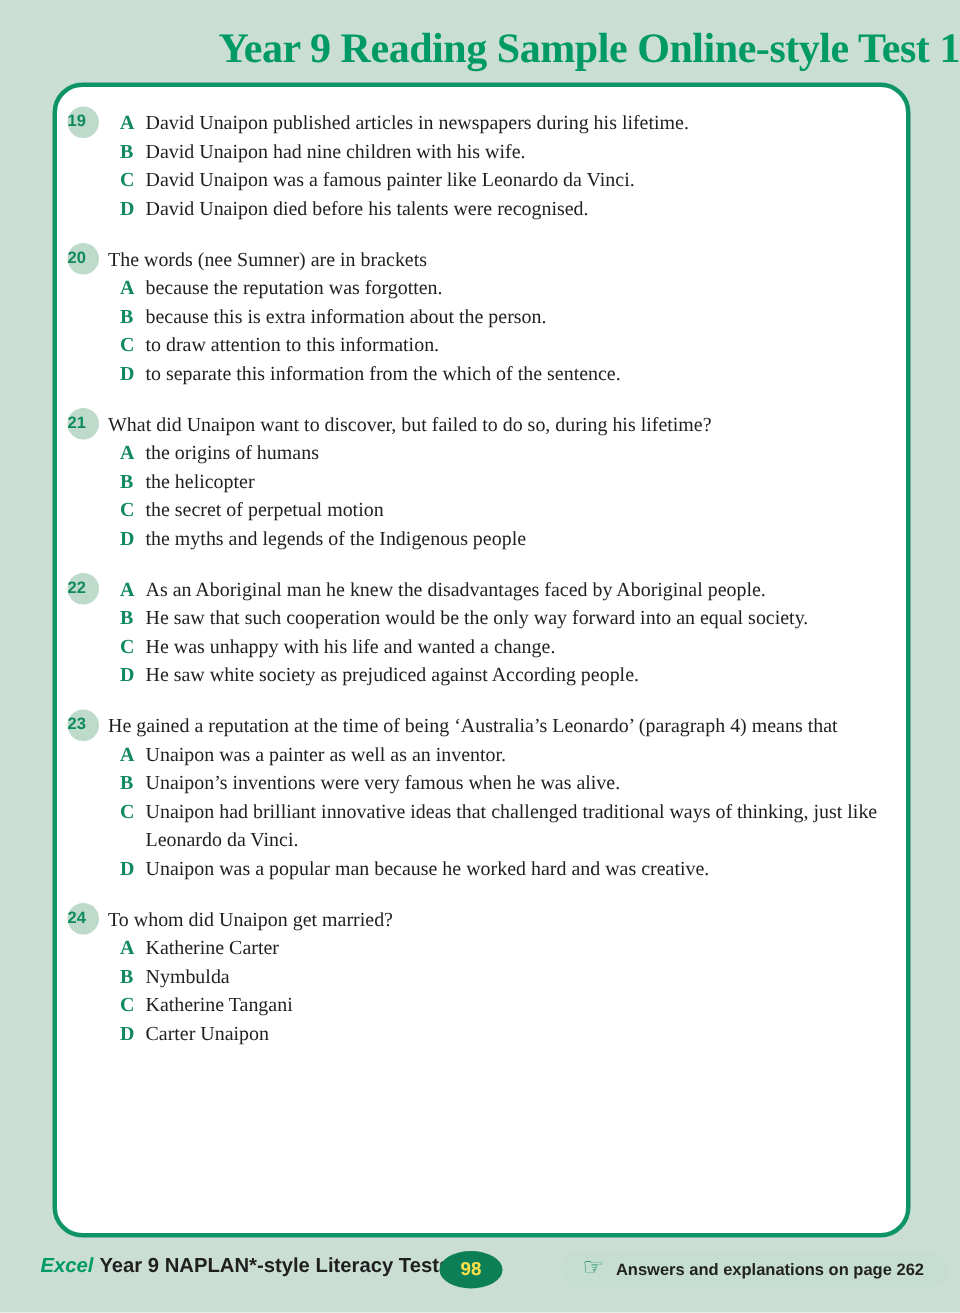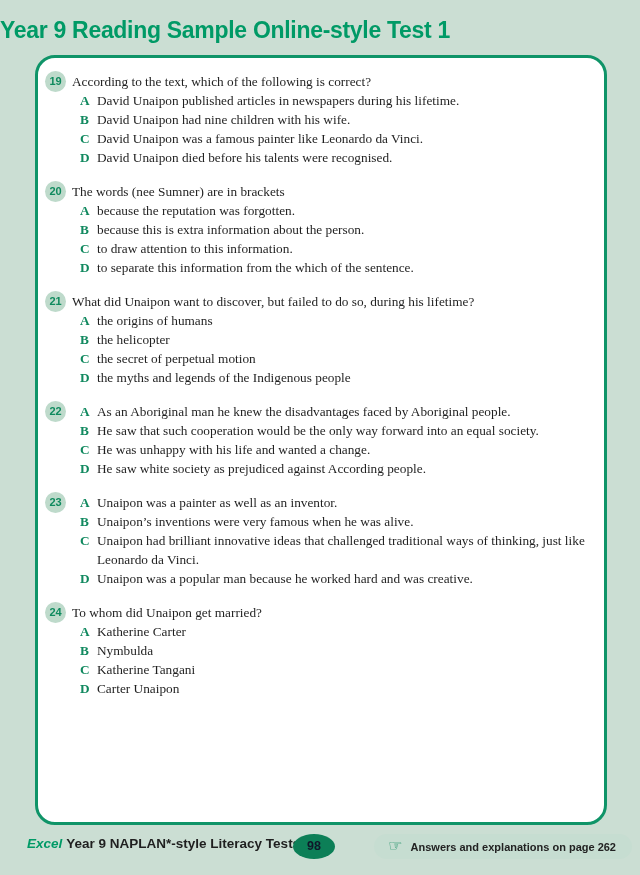--- a/index.html
+++ b/index.html
@@ -17,24 +17,24 @@
   html,body{width:640px;height:875px;}
   body{
     position:relative;
     background:var(--page-bg);
     font-family:"Liberation Serif", serif;
     overflow:hidden;
   }
   .page-title{
     position:absolute;
     top:17px;left:0;right:0;
-    text-align:left;
-    font-family:Liberation Sans, sans-serif;
-    font-weight:bold;
-    font-size:23px;
+    text-align:right;
+    font-family:Liberation Serif, serif;
+    font-weight:bold;
+    font-size:28px;
     letter-spacing:-0.3px;
     color:var(--title-green);
   }
   .content-box{
     position:absolute;
     left:35px;top:55px;
     width:572px;height:770px;
     background:#ffffff;
     border:3px solid var(--box-border);
     border-radius:20px;
@@ -49,21 +49,20 @@
   .qbadge{
     flex:0 0 auto;
     width:21px;height:21px;
     border-radius:50%;
     background:var(--badge-bg);
     color:var(--badge-text);
     font-family:"Liberation Sans", sans-serif;
     font-weight:bold;
     font-size:11px;
     line-height:21px;
-    text-align:center;
     margin:-1px 6px 0 0;
   }
   .qbody{flex:1 1 auto; max-width:532px;}
   .qtext{
     font-size:13.3px;
     line-height:19px;
     color:var(--text-dark);
   }
   .qtext .italic{}
   .option{
@@ -98,21 +97,21 @@
     font-style:italic;
     color:var(--title-green);
     margin-right:4px;
   }
   .page-oval{
     position:absolute;
     left:293px;top:9px;
     width:42px;height:25px;
     background:var(--oval-bg);
     border-radius:50%;
-    color:#0f172a;
+    color:#fde047;
     font-family:"Liberation Sans", sans-serif;
     font-weight:bold;
     font-size:12.5px;
     line-height:25px;
     text-align:center;
   }
   .answers-pill{
     position:absolute;
     right:8px;top:9px;
     height:25px;
@@ -140,21 +139,20 @@
 </head>
 <body>
 
 <div class="page-title">Year 9 Reading Sample Online-style Test 1</div>
 
 <div class="content-box">
   <div id="questions-container">
   <div class="question">
     <div class="qbadge">19</div>
     <div class="qbody">
-      <div class="qtext"><span>According to the text, which of the following is correct?</span></div>
       <div class="options">
   <div class="option">
     <span class="opt-letter">A</span>
     <span class="opt-text">David Unaipon published articles in newspapers during his lifetime.</span>
   </div>
 
   <div class="option">
     <span class="opt-letter">B</span>
     <span class="opt-text">David Unaipon had nine children with his wife.</span>
   </div>
@@ -251,20 +249,21 @@
     <span class="opt-letter">D</span>
     <span class="opt-text">He saw white society as prejudiced against According people.</span>
   </div>
 </div>
     </div>
   </div>
 
   <div class="question">
     <div class="qbadge">23</div>
     <div class="qbody">
+      <div class="qtext"><span class="italic">He gained a reputation at the time of being ‘Australia’s Leonardo’</span><span> (paragraph 4) means that</span></div>
       <div class="options">
   <div class="option">
     <span class="opt-letter">A</span>
     <span class="opt-text">Unaipon was a painter as well as an inventor.</span>
   </div>
 
   <div class="option">
     <span class="opt-letter">B</span>
     <span class="opt-text">Unaipon’s inventions were very famous when he was alive.</span>
   </div>

